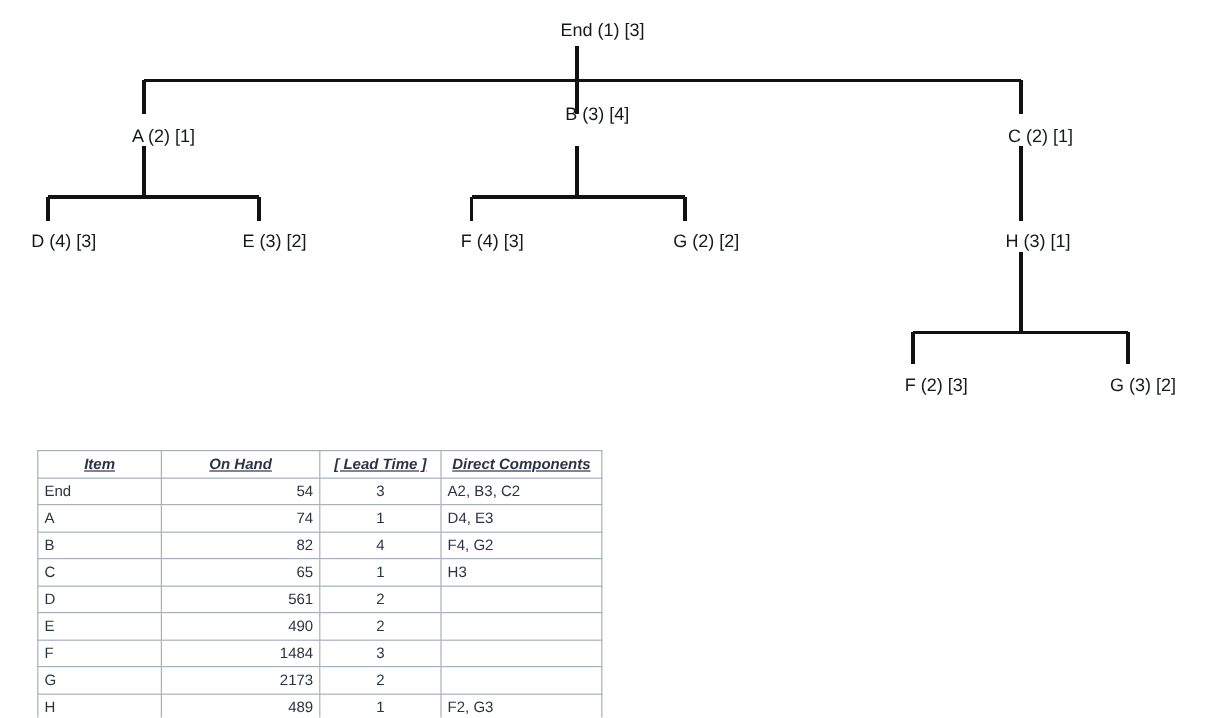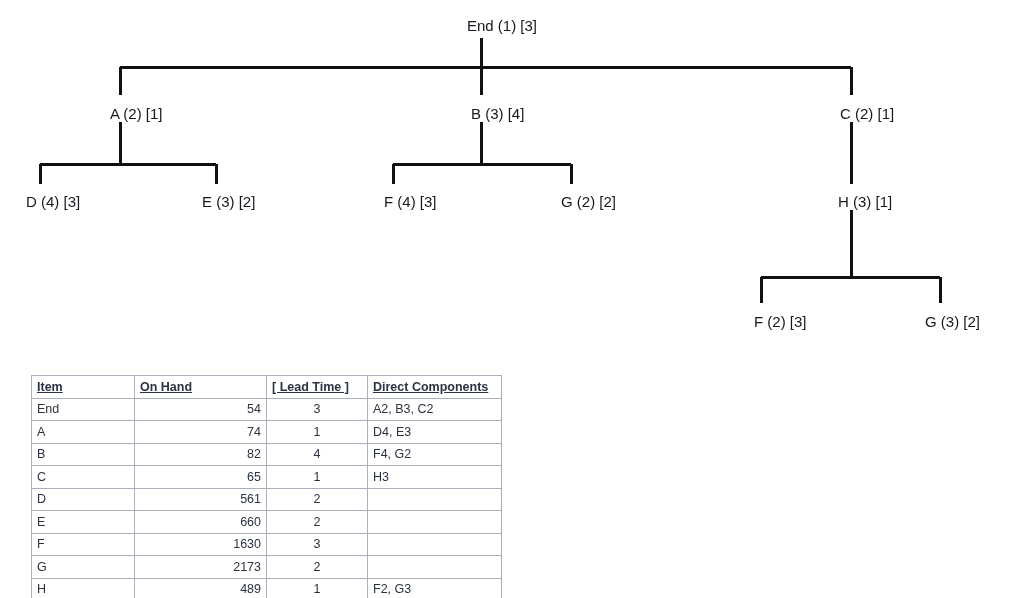--- a/index.html
+++ b/index.html
@@ -59,22 +59,23 @@
     border: 1px solid #a9b0bb;
     height: 21.5px;
     padding: 0 5px;
     font-weight: normal;
     vertical-align: middle;
     overflow: hidden;
     white-space: nowrap;
   }
   table.item-table th {
     font-weight: bold;
-    text-align: left;
+    text-align: center;
     color: #2b3445;
+    font-style: italic;
   }
   table.item-table th span.hdr {
     text-decoration: underline;
   }
   col.c-item { width: 103px; }
   col.c-onhand { width: 132px; }
   col.c-lead { width: 101px; }
   col.c-comp { width: 134px; }
 
   td.col-item { text-align: left; }
@@ -110,21 +111,21 @@
 
       <line x1="851" y1="210" x2="851" y2="277"></line>
       <line x1="761" y1="277" x2="940" y2="277"></line>
       <line x1="761" y1="277" x2="761" y2="303"></line>
       <line x1="940" y1="277" x2="940" y2="303"></line>
     </g>
   </svg>
 
   <div class="node-label" style="left:467px; top:18px;">End (1) [3]</div>
   <div class="node-label" style="left:110px; top:106px;">A (2) [1]</div>
-  <div class="node-label" style="left:471px; top:106px;">B (3) [4]</div>
+  <div class="node-label" style="left:471px; top:88px;">B (3) [4]</div>
   <div class="node-label" style="left:840px; top:106px;">C (2) [1]</div>
   <div class="node-label" style="left:26px; top:194px;text-align:right;">D (4) [3]</div>
   <div class="node-label" style="left:202px; top:194px;">E (3) [2]</div>
   <div class="node-label" style="left:384px; top:194px;">F (4) [3]</div>
   <div class="node-label" style="left:561px; top:194px;">G (2) [2]</div>
   <div class="node-label" style="left:838px; top:194px;text-align:right;">H (3) [1]</div>
   <div class="node-label" style="left:754px; top:314px;">F (2) [3]</div>
   <div class="node-label" style="left:925px; top:314px;">G (3) [2]</div>
 
 </div>
@@ -171,27 +172,27 @@
         <td class="col-comp">H3</td>
       </tr>
       <tr>
         <td class="col-item">D</td>
         <td class="col-onhand">561</td>
         <td class="col-lead">2</td>
         <td class="col-comp"></td>
       </tr>
       <tr>
         <td class="col-item">E</td>
-        <td class="col-onhand">660</td>
+        <td class="col-onhand">490</td>
         <td class="col-lead">2</td>
         <td class="col-comp"></td>
       </tr>
       <tr>
         <td class="col-item">F</td>
-        <td class="col-onhand">1630</td>
+        <td class="col-onhand">1484</td>
         <td class="col-lead">3</td>
         <td class="col-comp"></td>
       </tr>
       <tr>
         <td class="col-item">G</td>
         <td class="col-onhand">2173</td>
         <td class="col-lead">2</td>
         <td class="col-comp"></td>
       </tr>
       <tr>

